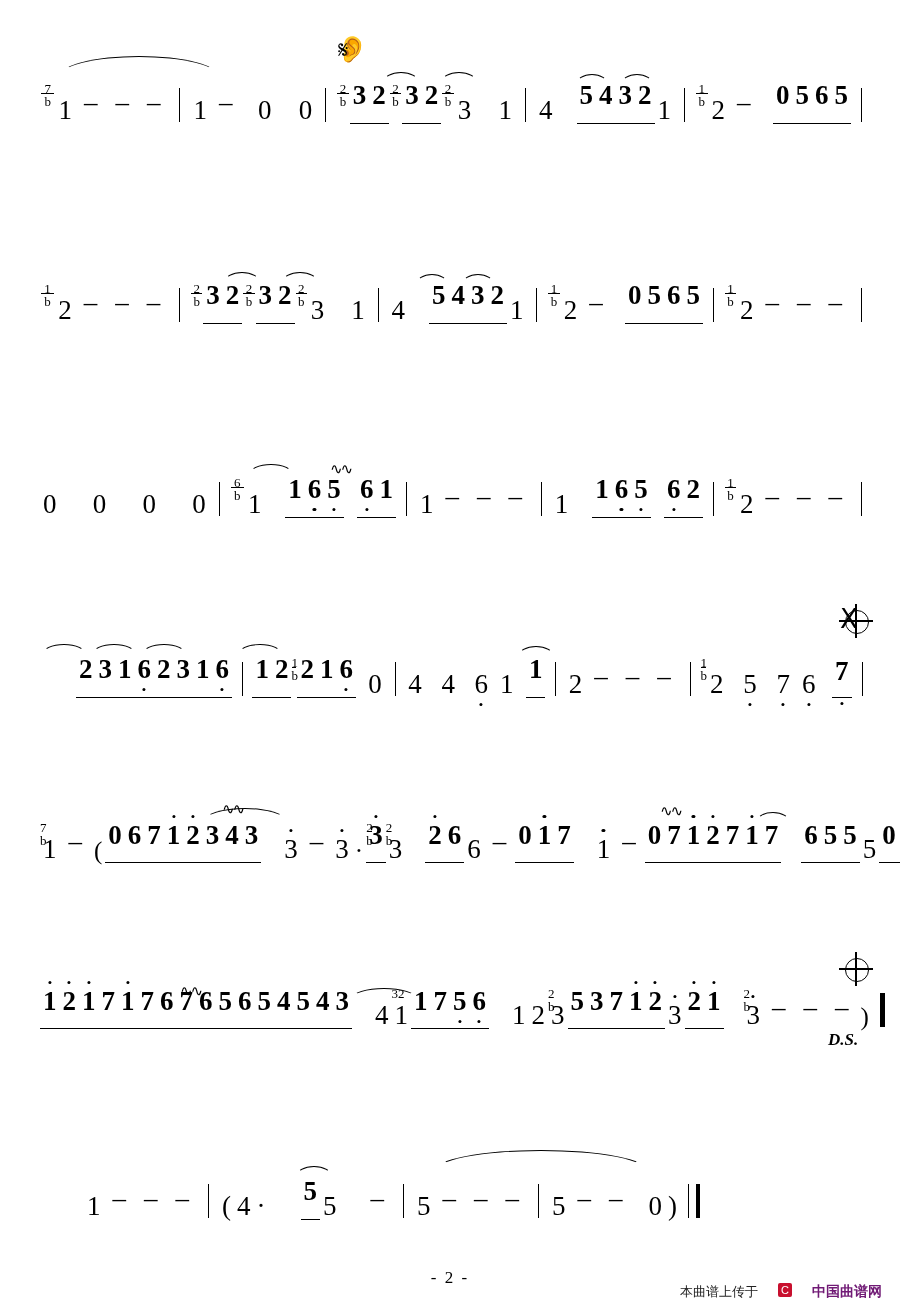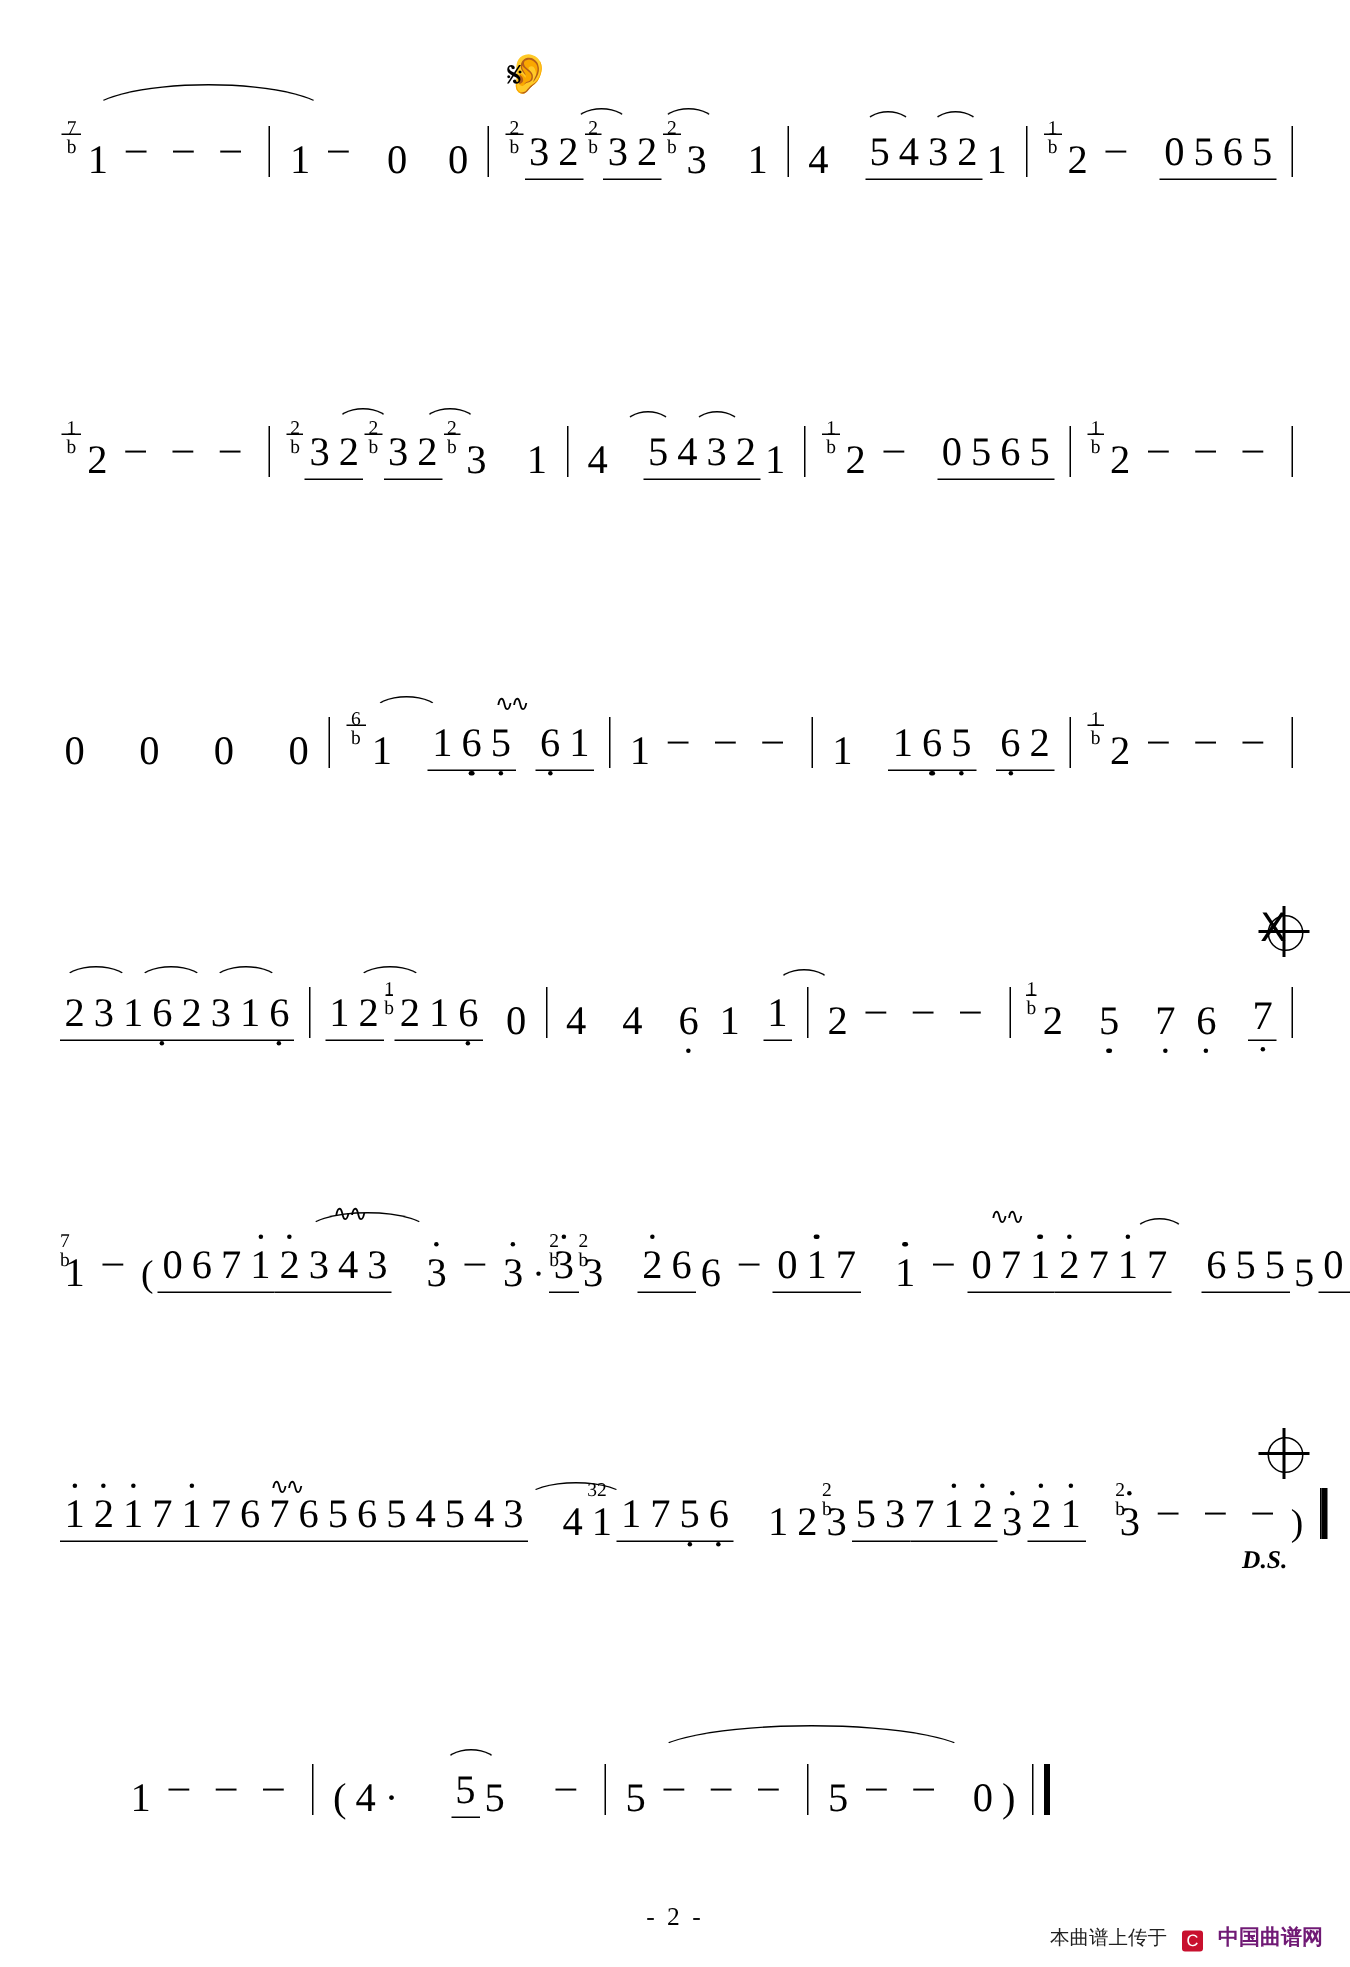--- a/index.html
+++ b/index.html
@@ -73,21 +73,21 @@
   }
   .dash {
     display: inline-block;
     padding: 0 9px;
     font-size: 27px;
     position: relative;
     top: -6px;
   }
 
   
-  .u1 { border-bottom: 1.6px solid #000; padding-bottom: 2px; }
+  .u1 { border-bottom: 1.6px solid #000; padding-bottom: 12px; font-weight: bold; }
 
   
   .dotup::before {
     content: "";
     position: absolute;
     top: -7px;
     left: 50%;
     transform: translateX(-50%);
     width: 3.2px; height: 3.2px;
     border-radius: 50%;
@@ -174,22 +174,22 @@
     text-align: center;
     font-size: 17px;
     letter-spacing: 2px;
   }
   .credit {
     position: absolute;
     right: 18px;
     top: 1283px;
     font-size: 13px;
     display: flex;
-    align-items: flex-end;
-    gap: 10px;
+    align-items: flex-start;
+    gap: 20px;
     color: #222;
   }
   .credit .logo {
     display: inline-block;
     background: #c8102e;
     color: #fff;
     font-size: 11px;
     padding: 1px 3px;
     border-radius: 2px;
     font-family: "Liberation Sans", sans-serif;
@@ -377,21 +377,21 @@
     <div class="trill" style="left:330px; top:32px;">∿∿</div>
   </div>
 
   <div class="system" style="top:608px;">
 
     <div class="coda" style="left:840px; top:-4px;">Χ</div>
     <div style="position:absolute;left:845px;top:2px;width:22px;height:22px;border:1.6px solid #000;border-radius:50%;"></div>
     <div style="position:absolute;left:855px;top:-4px;width:1.6px;height:34px;background:#000;"></div>
     <div style="position:absolute;left:839px;top:12px;width:34px;height:1.6px;background:#000;"></div>
 
-    <div class="line" style="top:46px;">
+    <div class="line" style="top:46px;margin-left:36px;">
       <span class="u1"><span class="tok num">2</span><span class="tok num">3</span><span class="tok num">1</span><span class="tok num dotdn">6</span><span class="tok num">2</span><span class="tok num">3</span><span class="tok num">1</span><span class="tok num dotdn">6</span></span>
       <span class="bar"></span>
       <span class="u1"><span class="tok num">1</span><span class="tok num">2</span></span>
       <span class="keysig" style="width:14px;">
         <span class="top">1</span>
           <span class="bot">b</span>
       </span>
       <span class="u1"><span class="tok num">2</span><span class="tok num">1</span><span class="tok num dotdn">6</span></span>
       <span class="sp8"></span>
         <span class="tok num">0</span>

